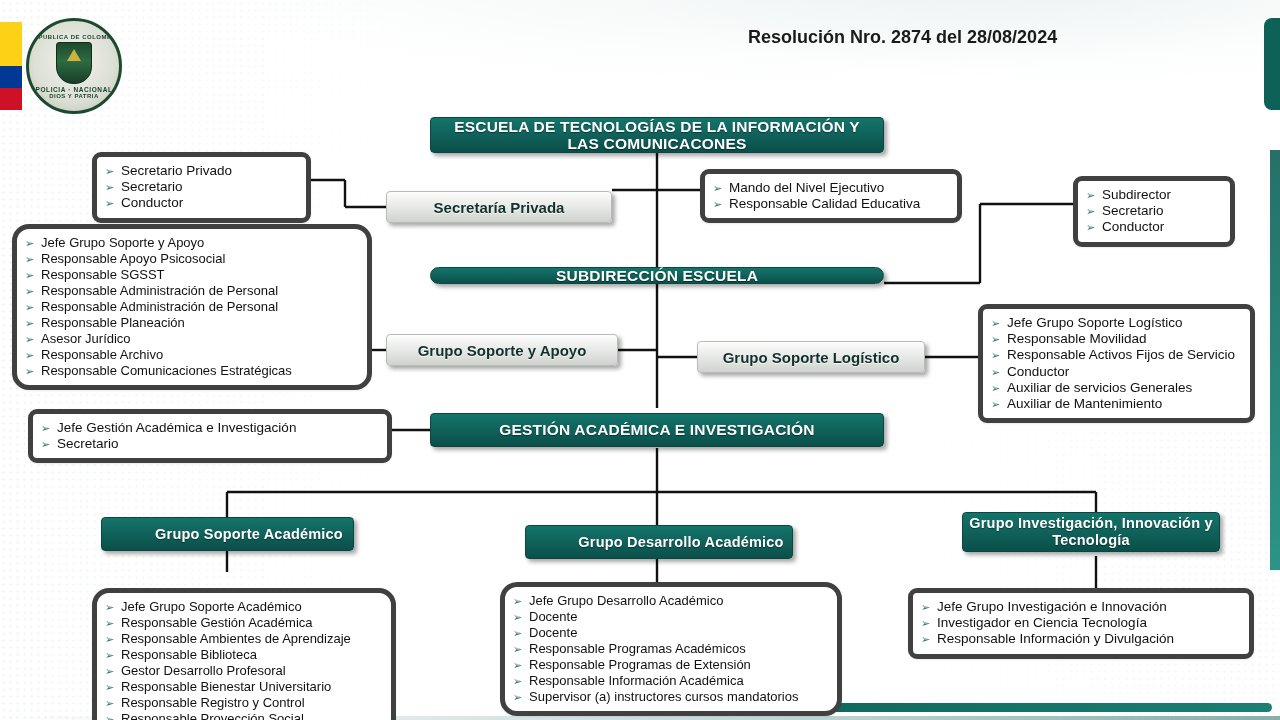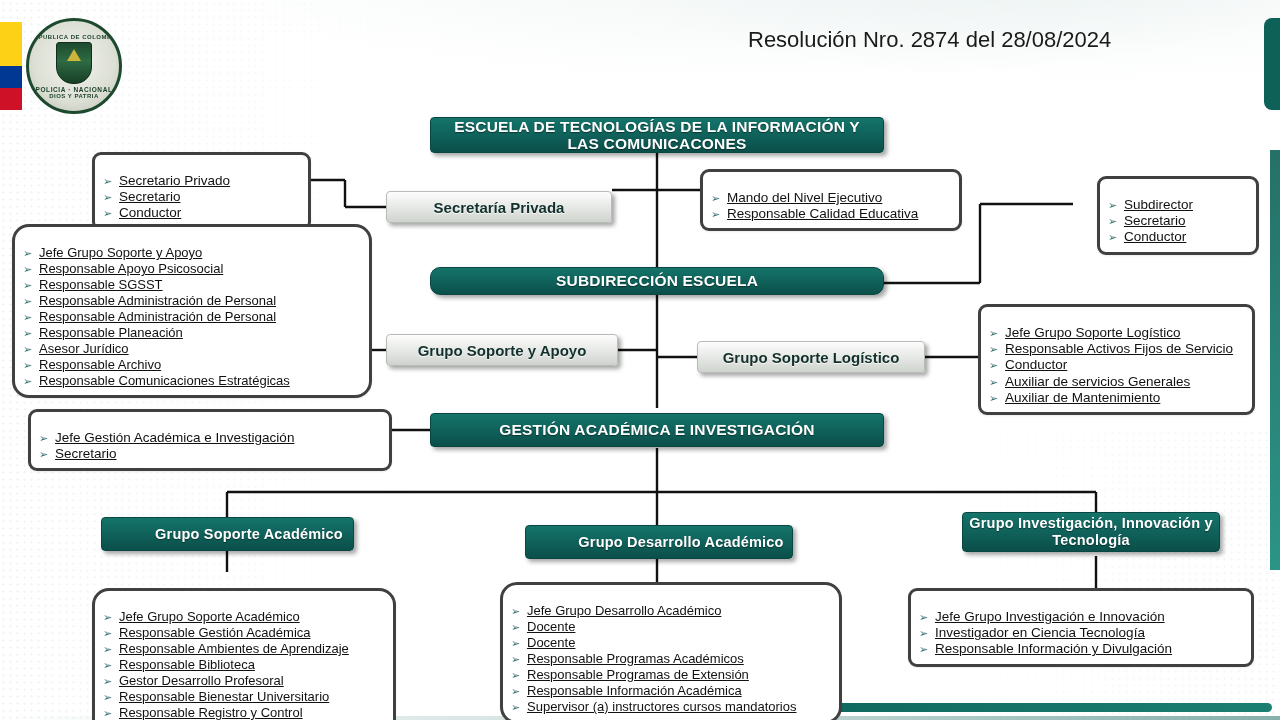--- a/index.html
+++ b/index.html
@@ -77,21 +77,21 @@
     width:0;height:0;border-left:7px solid transparent;border-right:7px solid transparent;
     border-bottom:12px solid #e8c33a;opacity:.85;
   }
   .crest .band{
     font-size:6.5px;font-weight:bold;color:#173f27;letter-spacing:.6px;
   }
 
   
   .res-title{
     position:absolute;left:748px;top:27px;width:420px;
-    font-size:22px;font-weight:normal;color:#1a1a1a;text-align:left;
+    font-size:18px;font-weight:bold;color:#1a1a1a;text-align:left;
   }
 
   
   svg.lines{position:absolute;left:0;top:0;width:1280px;height:720px;pointer-events:none;}
 
   
   .node{
     position:absolute;box-sizing:border-box;
     display:flex;align-items:center;justify-content:center;text-align:center;
     color:#ffffff;font-weight:bold;
@@ -108,25 +108,24 @@
   .node.grey{
     background:linear-gradient(180deg,#fdfdfd 0%, #e9ebe8 45%, #cfd3ce 100%);
     border:1px solid #b7bcb6;
     color:#13312c;font-size:15px;
     text-shadow:0 1px 0 rgba(255,255,255,.8);
   }
 
   
   .list{
     position:absolute;box-sizing:border-box;
-    background:#ffffff;border:3px solid #404040;border-radius:9px;
-    padding:18px 10px 6px 8px;
+    background:#ffffff;border:5px solid #404040;border-radius:9px;
+    padding:6px 10px 6px 8px;
     font-size:13.5px;color:#111;line-height:16.2px;
     box-shadow:0 1px 2px rgba(0,0,0,.08);
-    text-decoration:underline;
   }
   .list ul{margin:0;padding:0;list-style:none;}
   .list li{position:relative;padding-left:16px;white-space:nowrap;}
   .list li:before{
     content:"\27A2";position:absolute;left:0;top:0;color:#2f6f6a;font-size:11px;line-height:16.2px;
   }
   .list.small{font-size:13px;line-height:16px;border-radius:17px;}
 </style>
 </head>
 <body>
@@ -193,21 +192,21 @@
 </svg>
 
 <div class="node teal" style="left:430px;top:117px;width:454px;height:36px;padding:0 8px;line-height:17px;">
   <span>ESCUELA DE TECNOLOGÍAS DE LA INFORMACIÓN Y LAS COMUNICACONES</span>
 </div>
 
 <div class="node grey" style="left:386px;top:191px;width:226px;height:32px;">
   <span>Secretaría Privada</span>
 </div>
 
-<div class="node teal" style="left:430px;top:267px;width:454px;height:28px;border-radius:10px;">
+<div class="node teal" style="left:430px;top:267px;width:454px;height:17px;border-radius:10px;">
   <span>SUBDIRECCIÓN ESCUELA</span>
 </div>
 
 <div class="node grey" style="left:386px;top:334px;width:232px;height:32px;">
   <span>Grupo Soporte y Apoyo</span>
 </div>
 
 <div class="node grey" style="left:697px;top:341px;width:228px;height:32px;">
   <span>Grupo Soporte Logístico</span>
 </div>
@@ -236,21 +235,21 @@
   </ul>
 </div>
 
 <div class="list" style="left:700px;top:169px;width:262px;">
   <ul>
     <li>Mando del Nivel Ejecutivo</li>
     <li style="white-space:normal;">Responsable Calidad Educativa</li>
   </ul>
 </div>
 
-<div class="list" style="left:1073px;top:176px;width:162px;margin-left:24px;">
+<div class="list" style="left:1073px;top:176px;width:162px;">
   <ul>
     <li>Subdirector</li>
     <li>Secretario</li>
     <li>Conductor</li>
   </ul>
 </div>
 
 <div class="list small" style="left:12px;top:224px;width:360px;">
   <ul>
     <li>Jefe Grupo Soporte y Apoyo</li>
@@ -261,20 +260,21 @@
     <li>Responsable Planeación</li>
     <li>Asesor Jurídico</li>
     <li>Responsable Archivo</li>
     <li>Responsable Comunicaciones Estratégicas</li>
   </ul>
 </div>
 
 <div class="list" style="left:978px;top:288px;width:277px;margin-top:16px;">
   <ul>
     <li>Jefe Grupo Soporte Logístico</li>
+    <li>Responsable Movilidad</li>
     <li style="white-space:normal;">Responsable Activos Fijos de Servicio</li>
     <li>Conductor</li>
     <li>Auxiliar de servicios Generales</li>
     <li>Auxiliar de Mantenimiento</li>
   </ul>
 </div>
 
 <div class="list" style="left:28px;top:409px;width:364px;">
   <ul>
     <li>Jefe Gestión Académica e Investigación</li>

